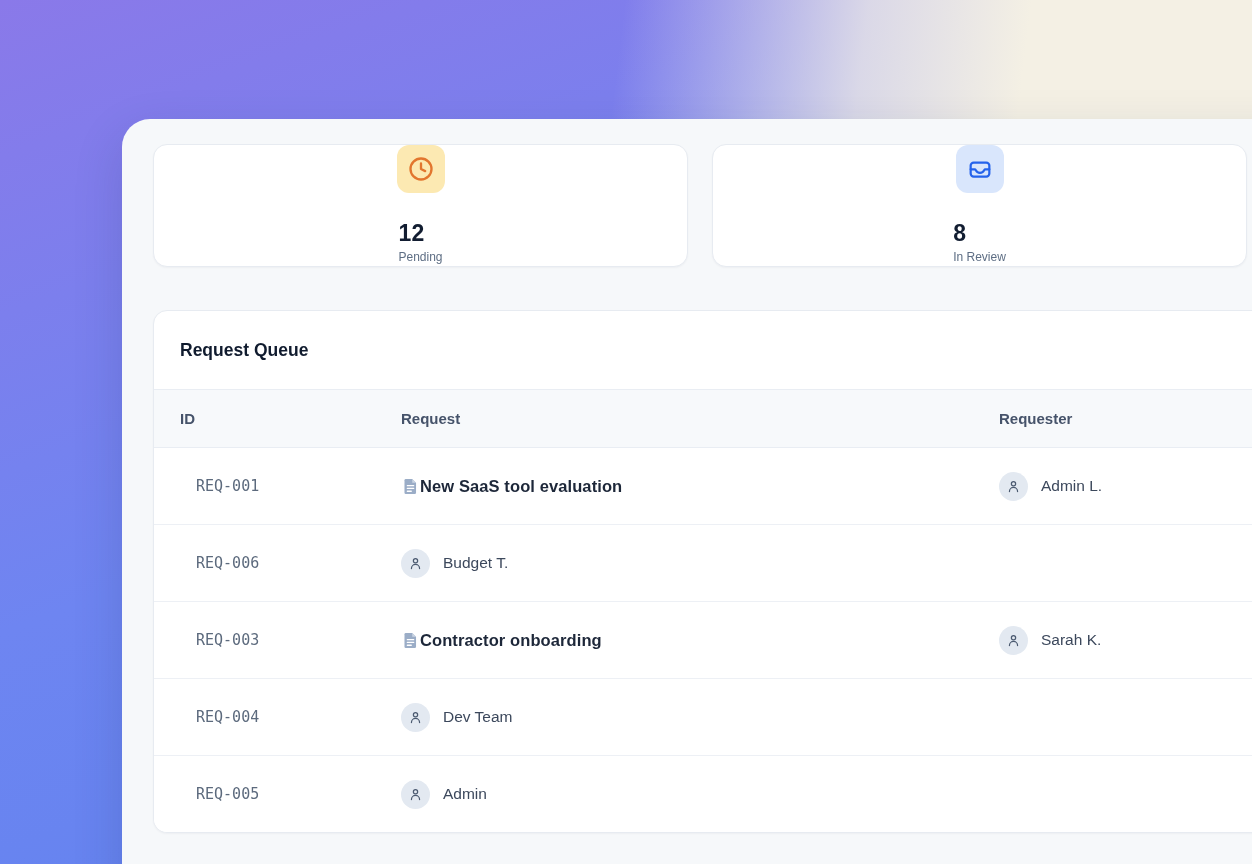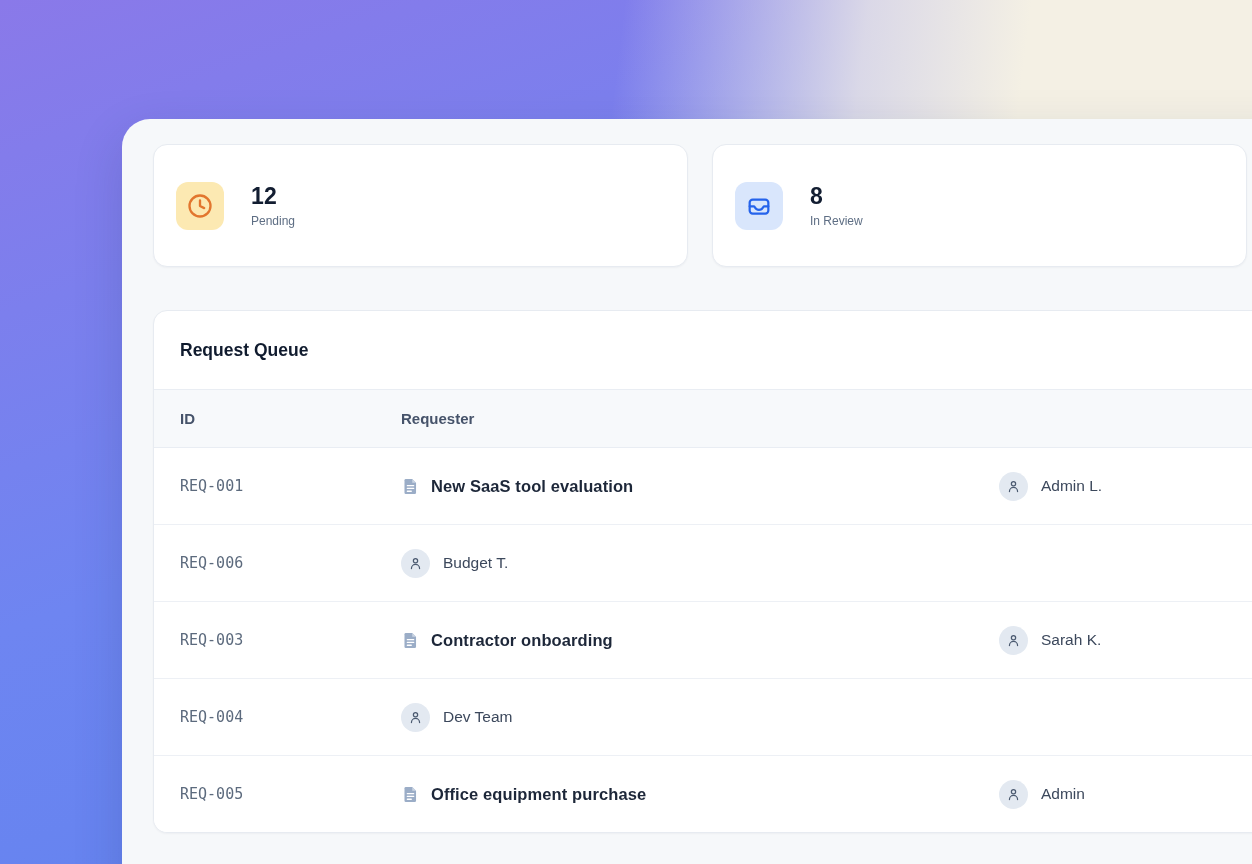--- a/index.html
+++ b/index.html
@@ -43,20 +43,21 @@
     height: 123px;
     background: #ffffff;
     border: 1px solid #e7ebf1;
     border-radius: 14px;
     box-sizing: border-box;
     display: flex;
     align-items: center;
     padding: 0 22px;
     gap: 27px;
     box-shadow: 0 1px 2px rgba(16,24,40,0.04);
+    flex-direction: column;
   }
   .stat-icon {
     width: 48px; height: 48px;
     border-radius: 12px;
     display: flex; align-items: center; justify-content: center;
     flex: none;
   }
   .ic-amber { background: var(--amber-icon-bg); color: var(--amber-icon); }
   .ic-blue  { background: var(--blue-icon-bg);  color: var(--blue-icon); }
   .stat-icon svg { stroke: currentColor; }
@@ -97,24 +98,24 @@
     height: 76px;
     display: grid;
     grid-template-columns: 221px 598px 1fr;
     align-items: center;
     padding-left: 26px;
     background: #ffffff;
   }
   .trow + .trow { border-top: 1px solid #edf0f5; }
   .td-id {
     font-family: "DejaVu Sans Mono", monospace;
-    font-size: 15px; color: #5c6a7d;
+    font-size: 15px; color: #5c6a7d; margin-left: 16px;
   }
   .td-req {
-    display: flex; align-items: center; gap: 11px;
+    display: flex; align-items: center; 
     font-size: 16.5px; font-weight: 700; color: #1d2739;
     letter-spacing: 0.1px;
     text-align: center;
   }
   .doc-ic { display: flex; flex: none; }
   .td-who {
     display: flex; align-items: center; gap: 13px;
     font-size: 15.5px; color: #3c485c;
   }
   .avatar {
@@ -159,20 +160,21 @@
       </div>
 
     </div>
 
     <div class="table-card">
       <div class="table-title-row">
         <span>Request Queue</span>
       </div>
       <div class="thead">
         <div>ID</div>
+        <div>Request</div>
         <div>Requester</div>
       </div>
       <div id="rows">
   <div class="trow">
     <div class="td-id">REQ-001</div>
     <div class="td-req">
       <span class="doc-ic">
         <svg width="19" height="19" viewBox="0 0 24 24">
           <path d="M6 2.5h8.2L19 7.3V20a1.6 1.6 0 0 1-1.6 1.6H6A1.6 1.6 0 0 1 4.4 20V4.1A1.6 1.6 0 0 1 6 2.5z" fill="#9badc7"></path>
           <path d="M14.2 2.5l4.8 4.8h-4.8z" fill="#ccd6e4"></path>
@@ -244,34 +246,20 @@
           <circle cx="12" cy="7.5" r="3.4"></circle>
           <path d="M5.5 20a6.5 6.5 0 0 1 13 0"></path>
         </svg>
       </span>
       <span>Dev Team</span>
     </div>
   </div>
 
   <div class="trow">
     <div class="td-id">REQ-005</div>
-    <div class="td-req">
-      <span class="doc-ic">
-        <svg width="19" height="19" viewBox="0 0 24 24">
-          <path d="M6 2.5h8.2L19 7.3V20a1.6 1.6 0 0 1-1.6 1.6H6A1.6 1.6 0 0 1 4.4 20V4.1A1.6 1.6 0 0 1 6 2.5z" fill="#9badc7"></path>
-          <path d="M14.2 2.5l4.8 4.8h-4.8z" fill="#ccd6e4"></path>
-          <g stroke="#ffffff" stroke-width="1.6" stroke-linecap="round">
-            <line x1="8" y1="11" x2="16" y2="11"></line>
-            <line x1="8" y1="14.5" x2="16" y2="14.5"></line>
-            <line x1="8" y1="18" x2="13" y2="18"></line>
-          </g>
-        </svg>
-      </span>
-      <span>Office equipment purchase</span>
-    </div>
     <div class="td-who">
       <span class="avatar">
         <svg width="15" height="15" viewBox="0 0 24 24" fill="none" stroke="#4b5a70" stroke-width="2" stroke-linecap="round">
           <circle cx="12" cy="7.5" r="3.4"></circle>
           <path d="M5.5 20a6.5 6.5 0 0 1 13 0"></path>
         </svg>
       </span>
       <span>Admin</span>
     </div>
   </div>

